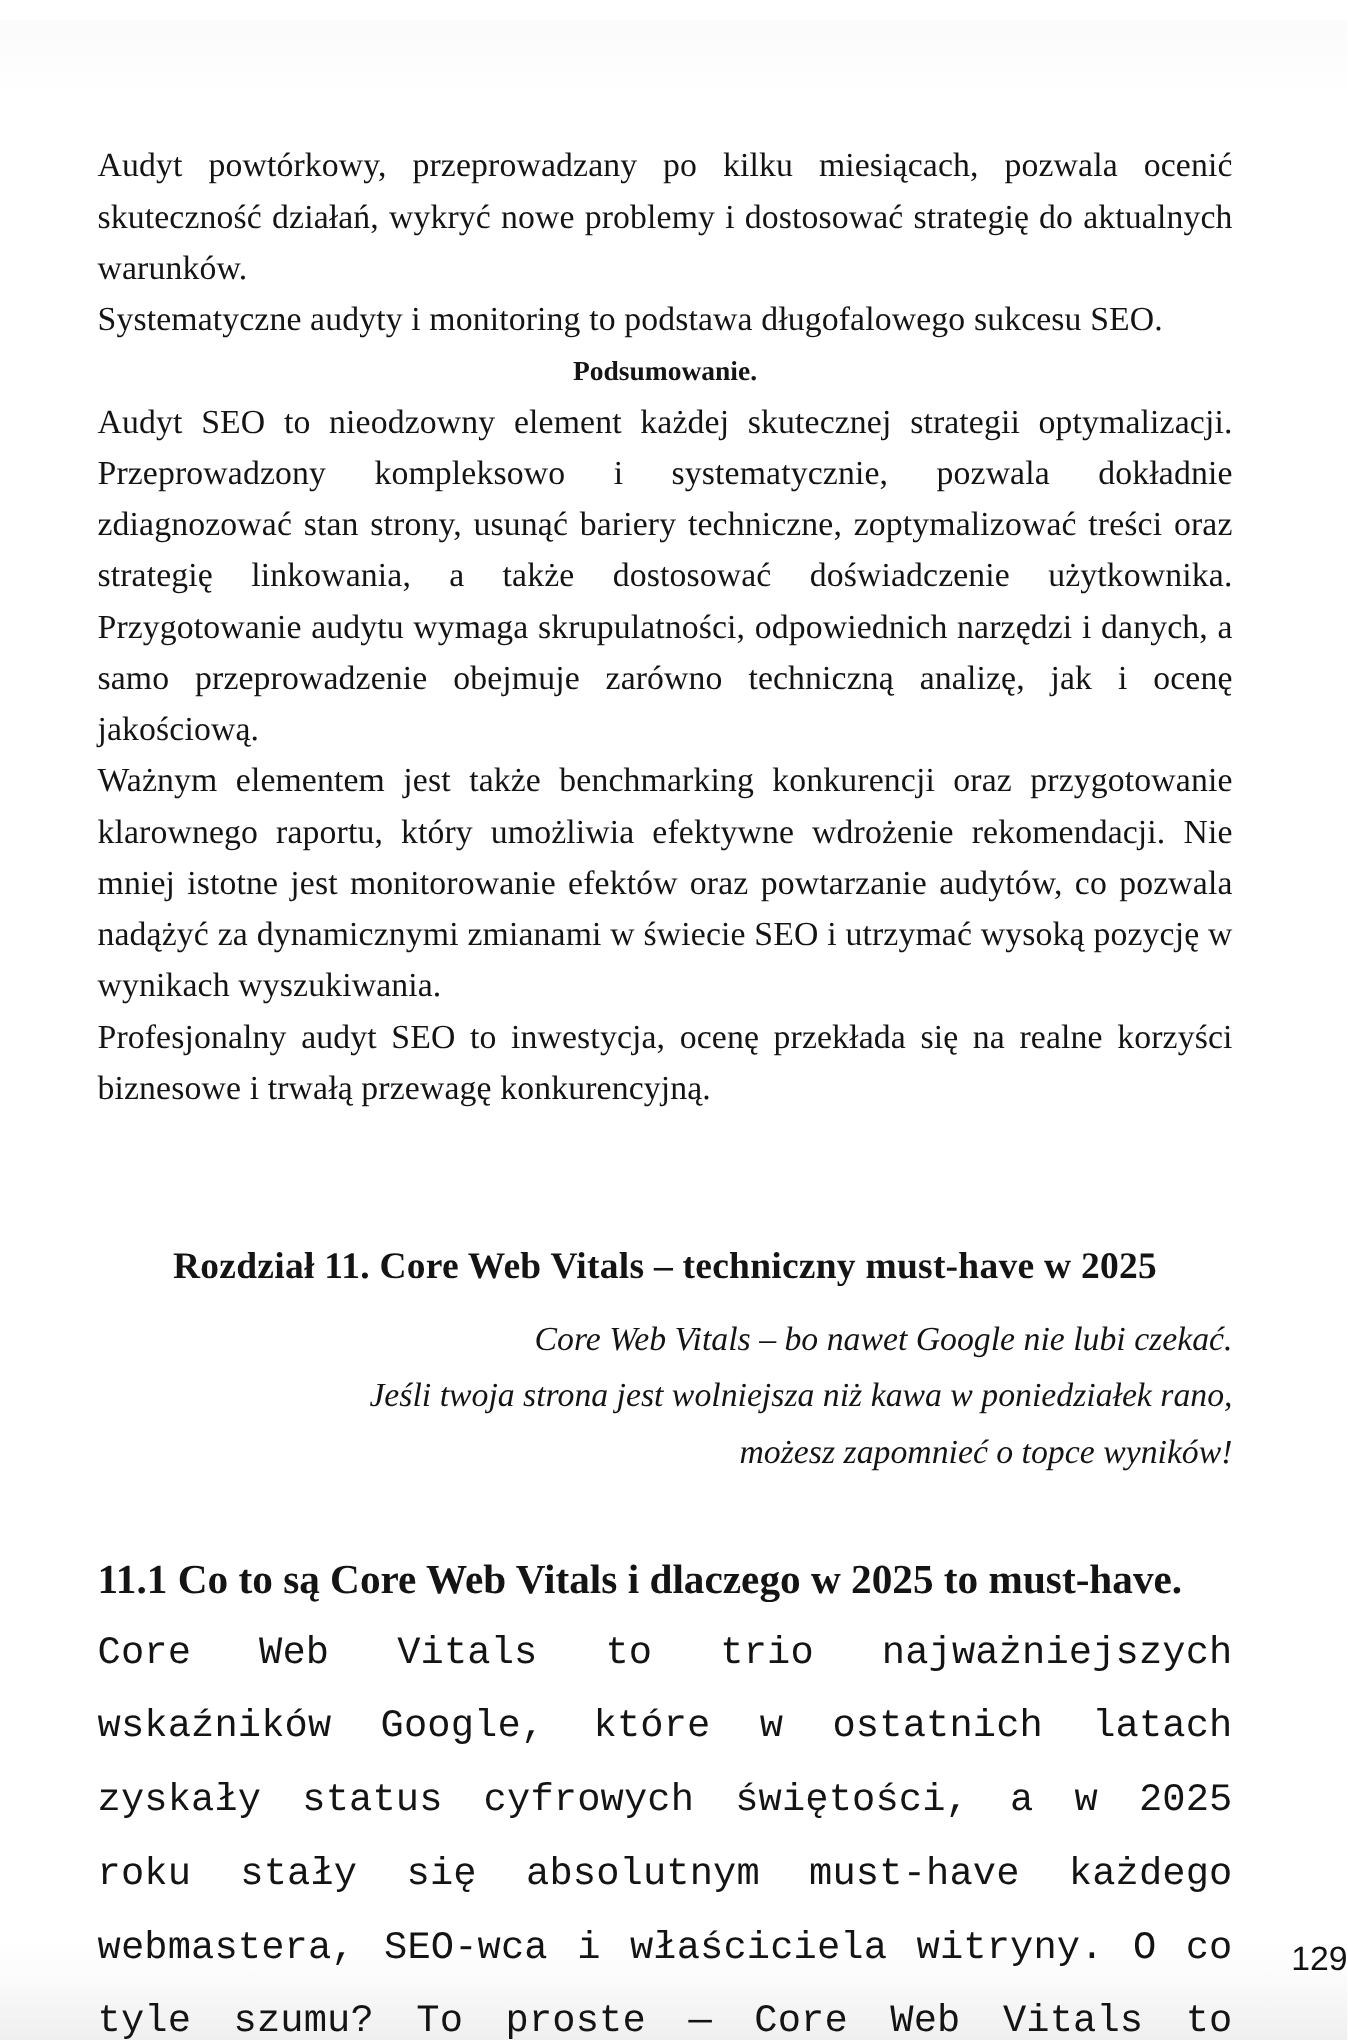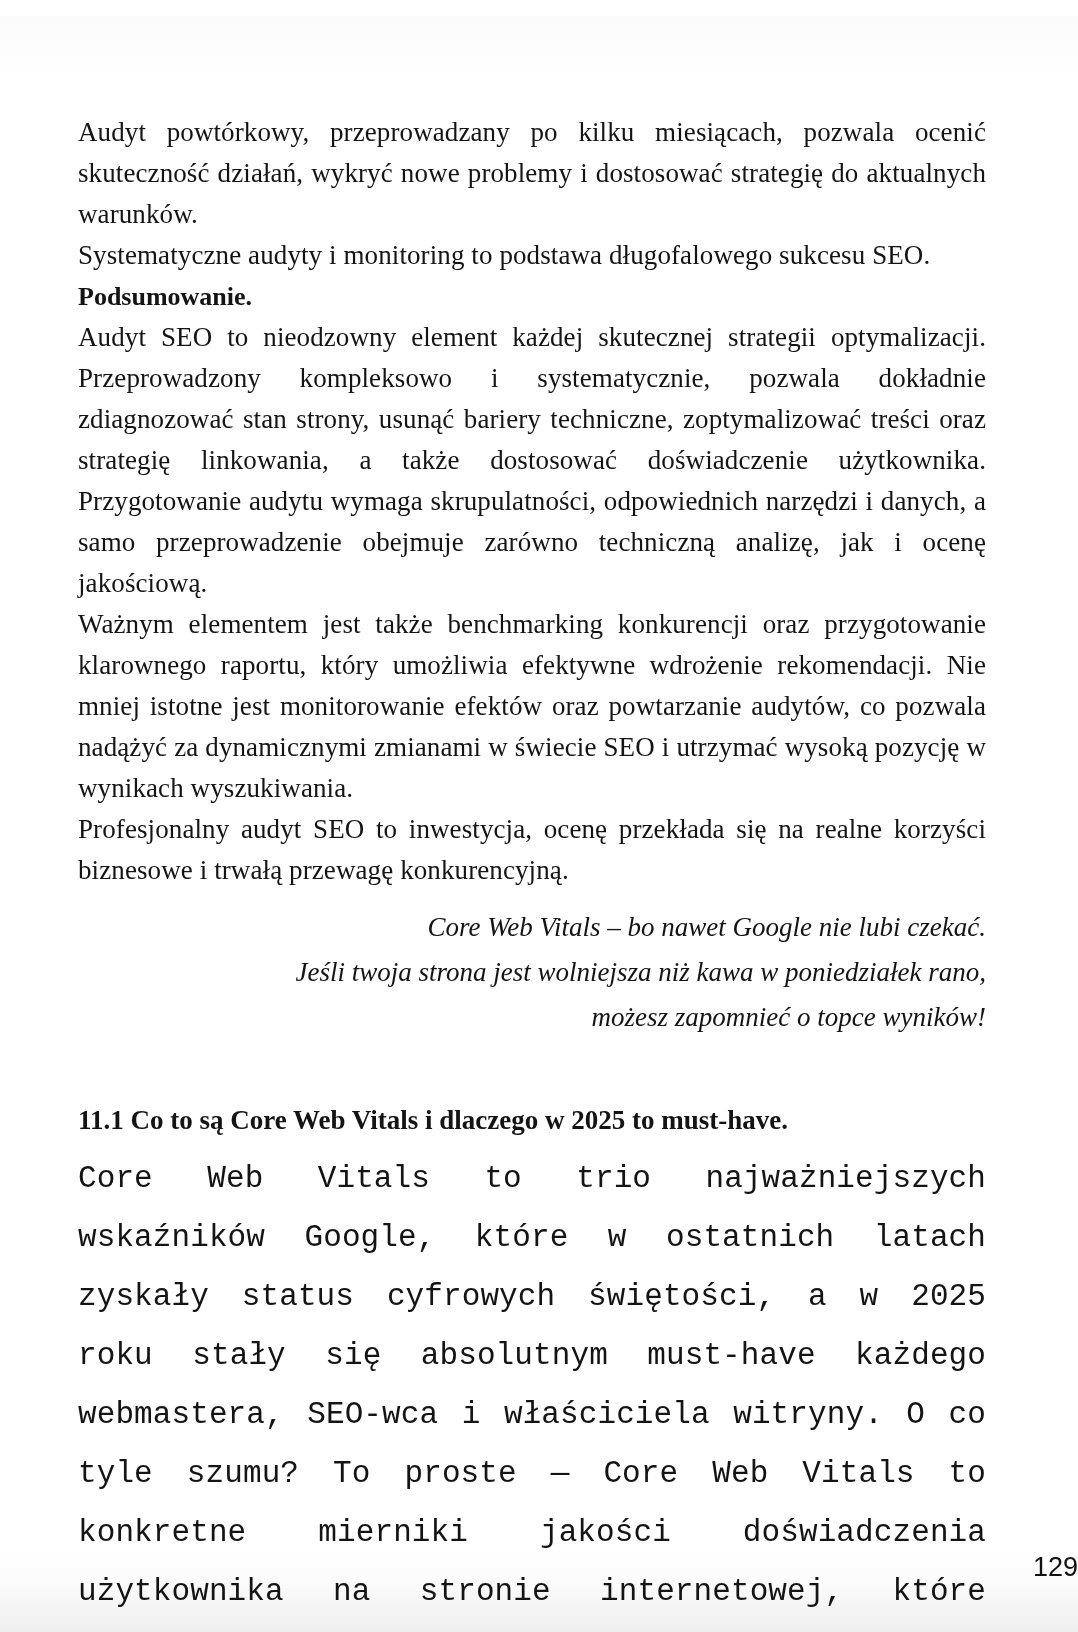--- a/index.html
+++ b/index.html
@@ -32,24 +32,24 @@
   .body-para {
     margin: 0;
     font-size: 27px;
     line-height: 41px;
     text-align: justify;
     text-justify: inter-word;
     letter-spacing: 0.1px;
   }
   .bold-line {
     margin: 0;
-    font-size: 26px;
+    font-size: 22px;
     line-height: 41px;
     font-weight: bold;
-    text-align: left;
+    text-align: center;
   }
   .chapter-heading {
     margin: 100px 0 0 0;
     font-size: 30px;
     line-height: 44px;
     font-weight: bold;
     text-align: center;
     letter-spacing: 0.2px;
   }
   .quote-block {
@@ -57,21 +57,21 @@
   }
   .quote-line {
     margin: 0;
     font-size: 27px;
     line-height: 45px;
     font-style: italic;
     text-align: right;
   }
   .section-heading {
     margin: 60px 0 0 0;
-    font-size: 27px;
+    font-size: 33px;
     line-height: 41px;
     font-weight: bold;
     text-align: left;
   }
   .section-para {
     margin: 8px 0 0 0;
     font-size: 31px;
     line-height: 59px;
     text-align: justify;
     text-justify: inter-word;
@@ -111,20 +111,21 @@
     <p class="body-para">Systematyczne audyty i monitoring to podstawa długofalowego sukcesu SEO.</p>
 
     <p class="bold-line">Podsumowanie.</p>
 
     <p class="body-para">Audyt SEO to nieodzowny element każdej skutecznej strategii optymalizacji. Przeprowadzony kompleksowo i systematycznie, pozwala dokładnie zdiagnozować stan strony, usunąć bariery techniczne, zoptymalizować treści oraz strategię linkowania, a także dostosować doświadczenie użytkownika. Przygotowanie audytu wymaga skrupulatności, odpowiednich narzędzi i danych, a samo przeprowadzenie obejmuje zarówno techniczną analizę, jak i ocenę jakościową.</p>
 
     <p class="body-para">Ważnym elementem jest także benchmarking konkurencji oraz przygotowanie klarownego raportu, który umożliwia efektywne wdrożenie rekomendacji. Nie mniej istotne jest monitorowanie efektów oraz powtarzanie audytów, co pozwala nadążyć za dynamicznymi zmianami w świecie SEO i utrzymać wysoką pozycję w wynikach wyszukiwania.</p>
 
     <p class="body-para">Profesjonalny audyt SEO to inwestycja, ocenę przekłada się na realne korzyści biznesowe i trwałą przewagę konkurencyjną.</p>
 
+    <h1 class="chapter-heading">Rozdział 11. Core Web Vitals – techniczny must-have w 2025</h1>
 
     <div class="quote-block">
       <p class="quote-line">Core Web Vitals – bo nawet Google nie lubi czekać.</p>
       <p class="quote-line">Jeśli twoja strona jest wolniejsza niż kawa w poniedziałek rano,</p>
       <p class="quote-line">możesz zapomnieć o topce wyników!</p>
     </div>
 
     <h2 class="section-heading">11.1 Co to są Core Web Vitals i dlaczego w 2025 to must-have.</h2>
 
     <p class="section-para">Core Web Vitals to trio najważniejszych wskaźników Google, które w ostatnich latach zyskały status cyfrowych świętości, a w 2025 roku stały się absolutnym must-have każdego webmastera, SEO-wca i właściciela witryny. O co tyle szumu? To proste — Core Web Vitals to konkretne mierniki jakości doświadczenia użytkownika na stronie internetowej, które Google traktuje niemal jak wyznacznik zdrowia witryny.</p>

